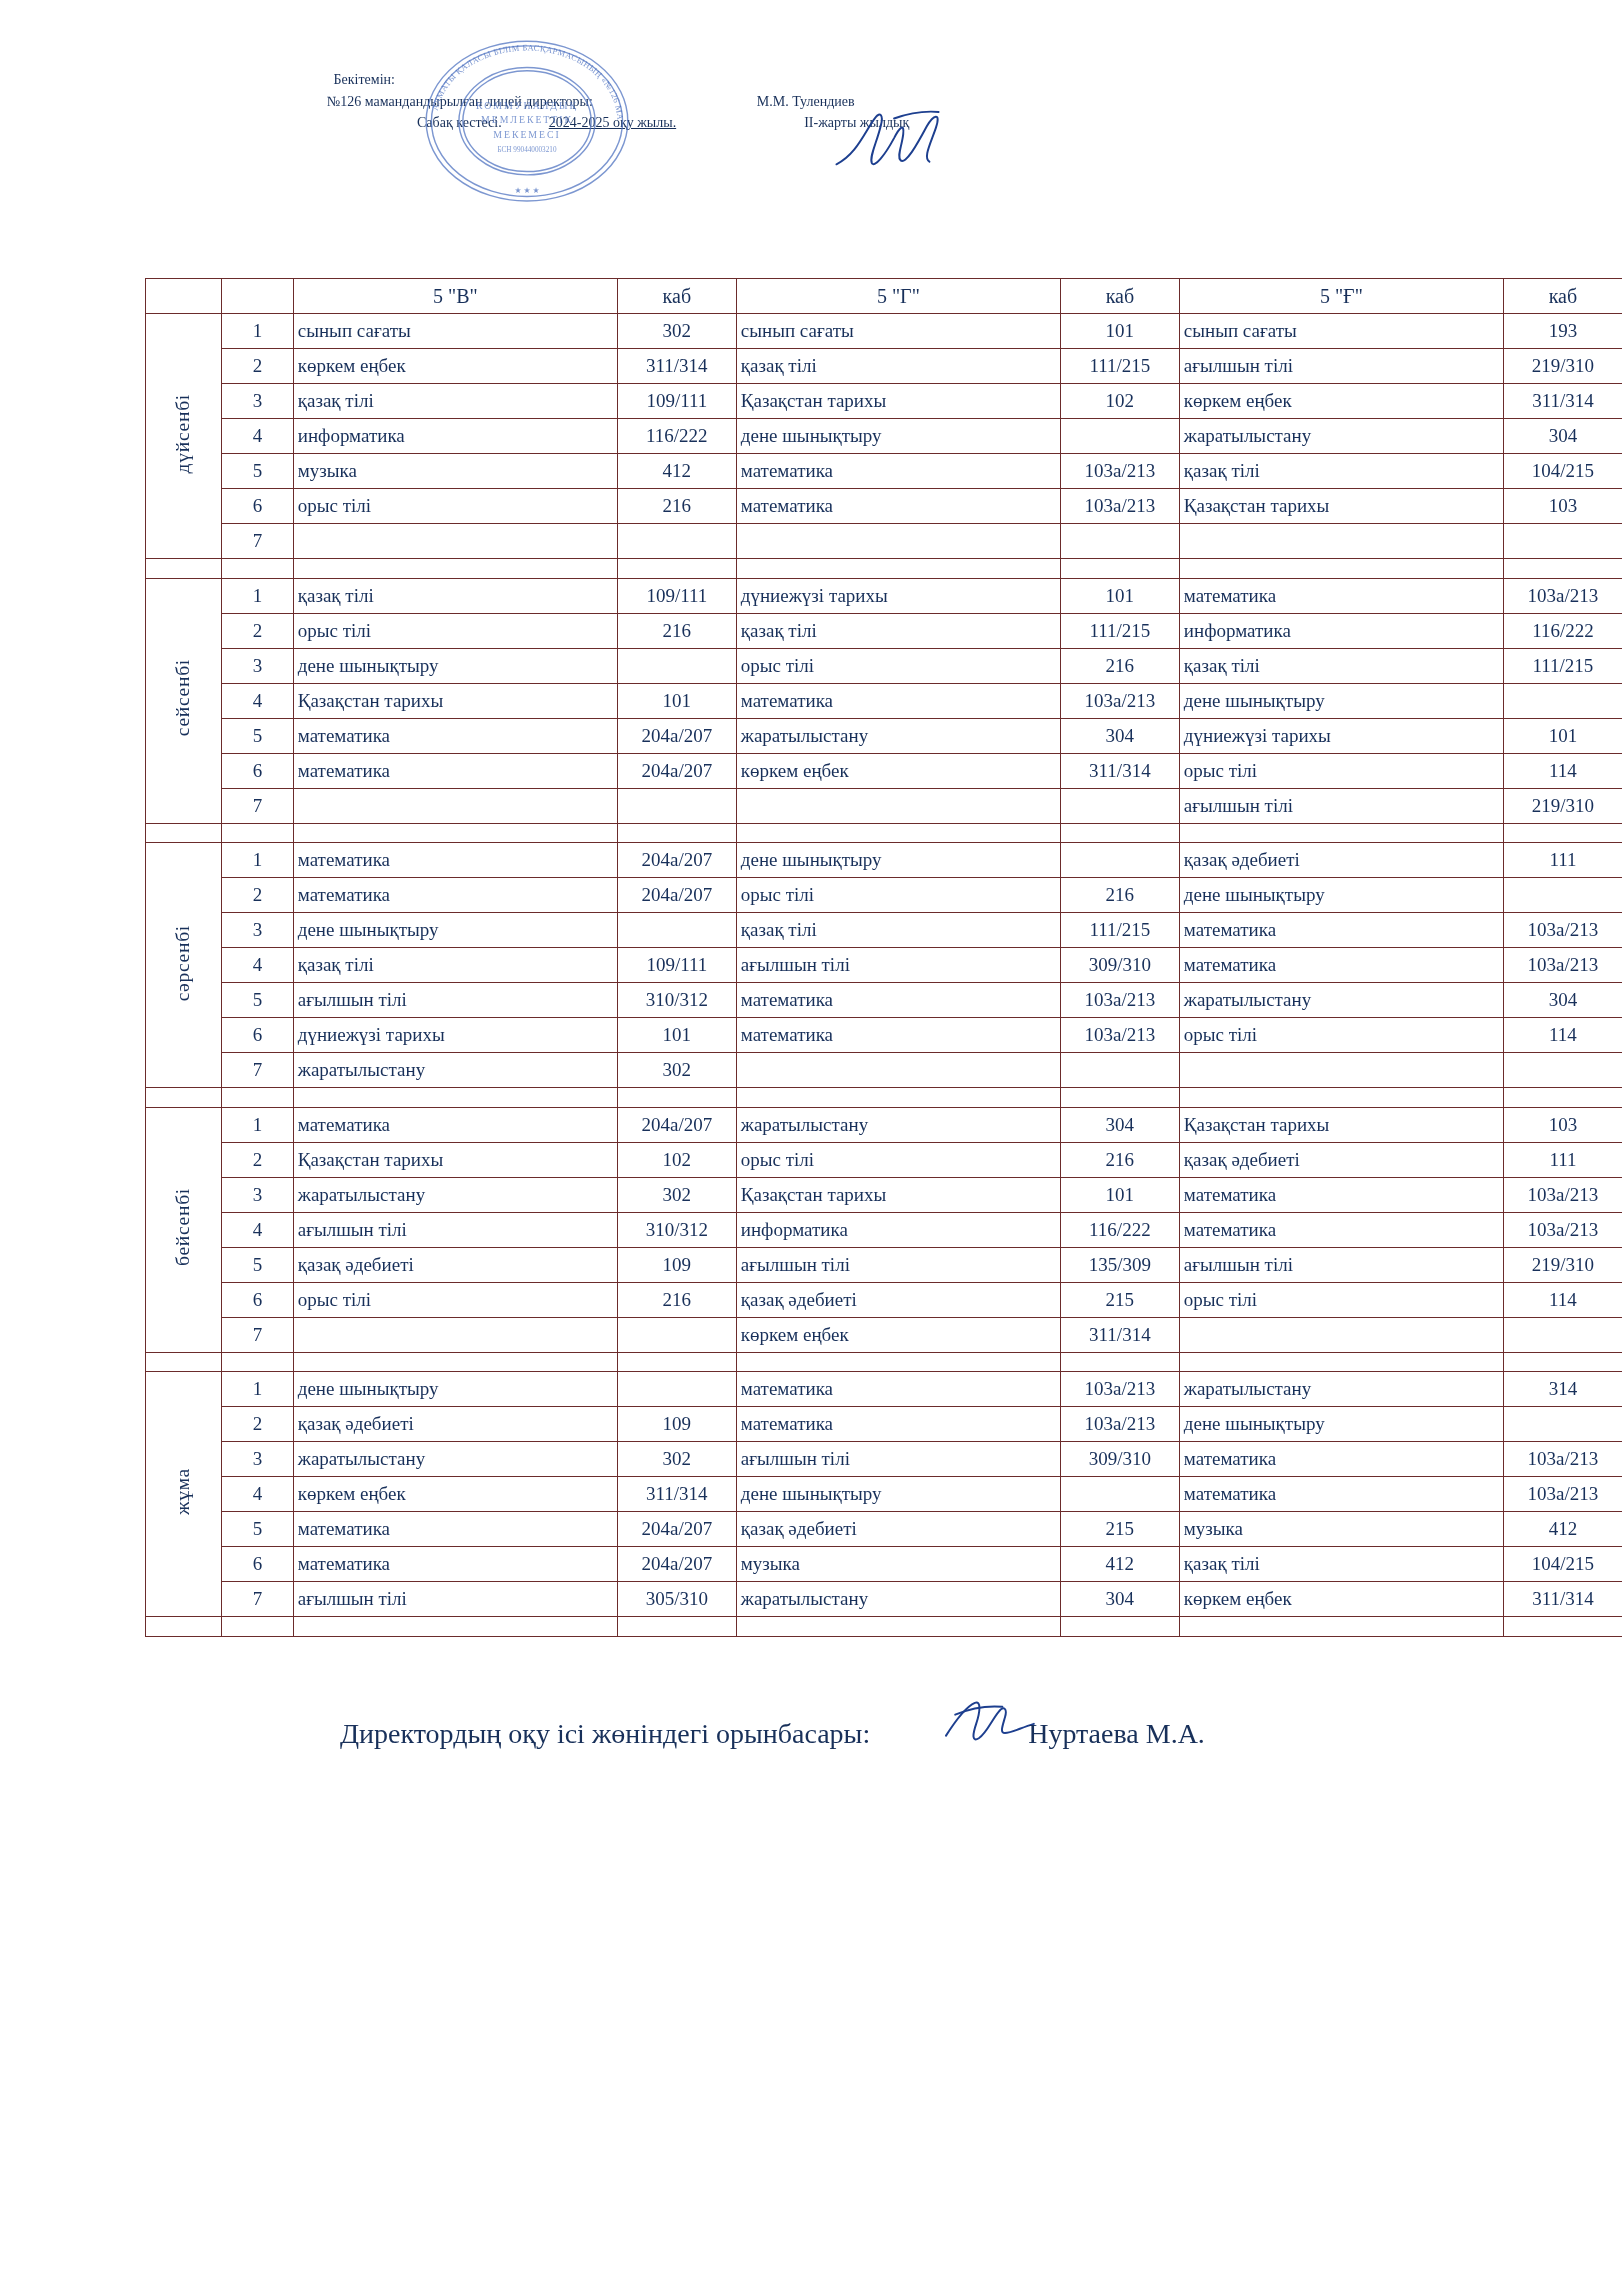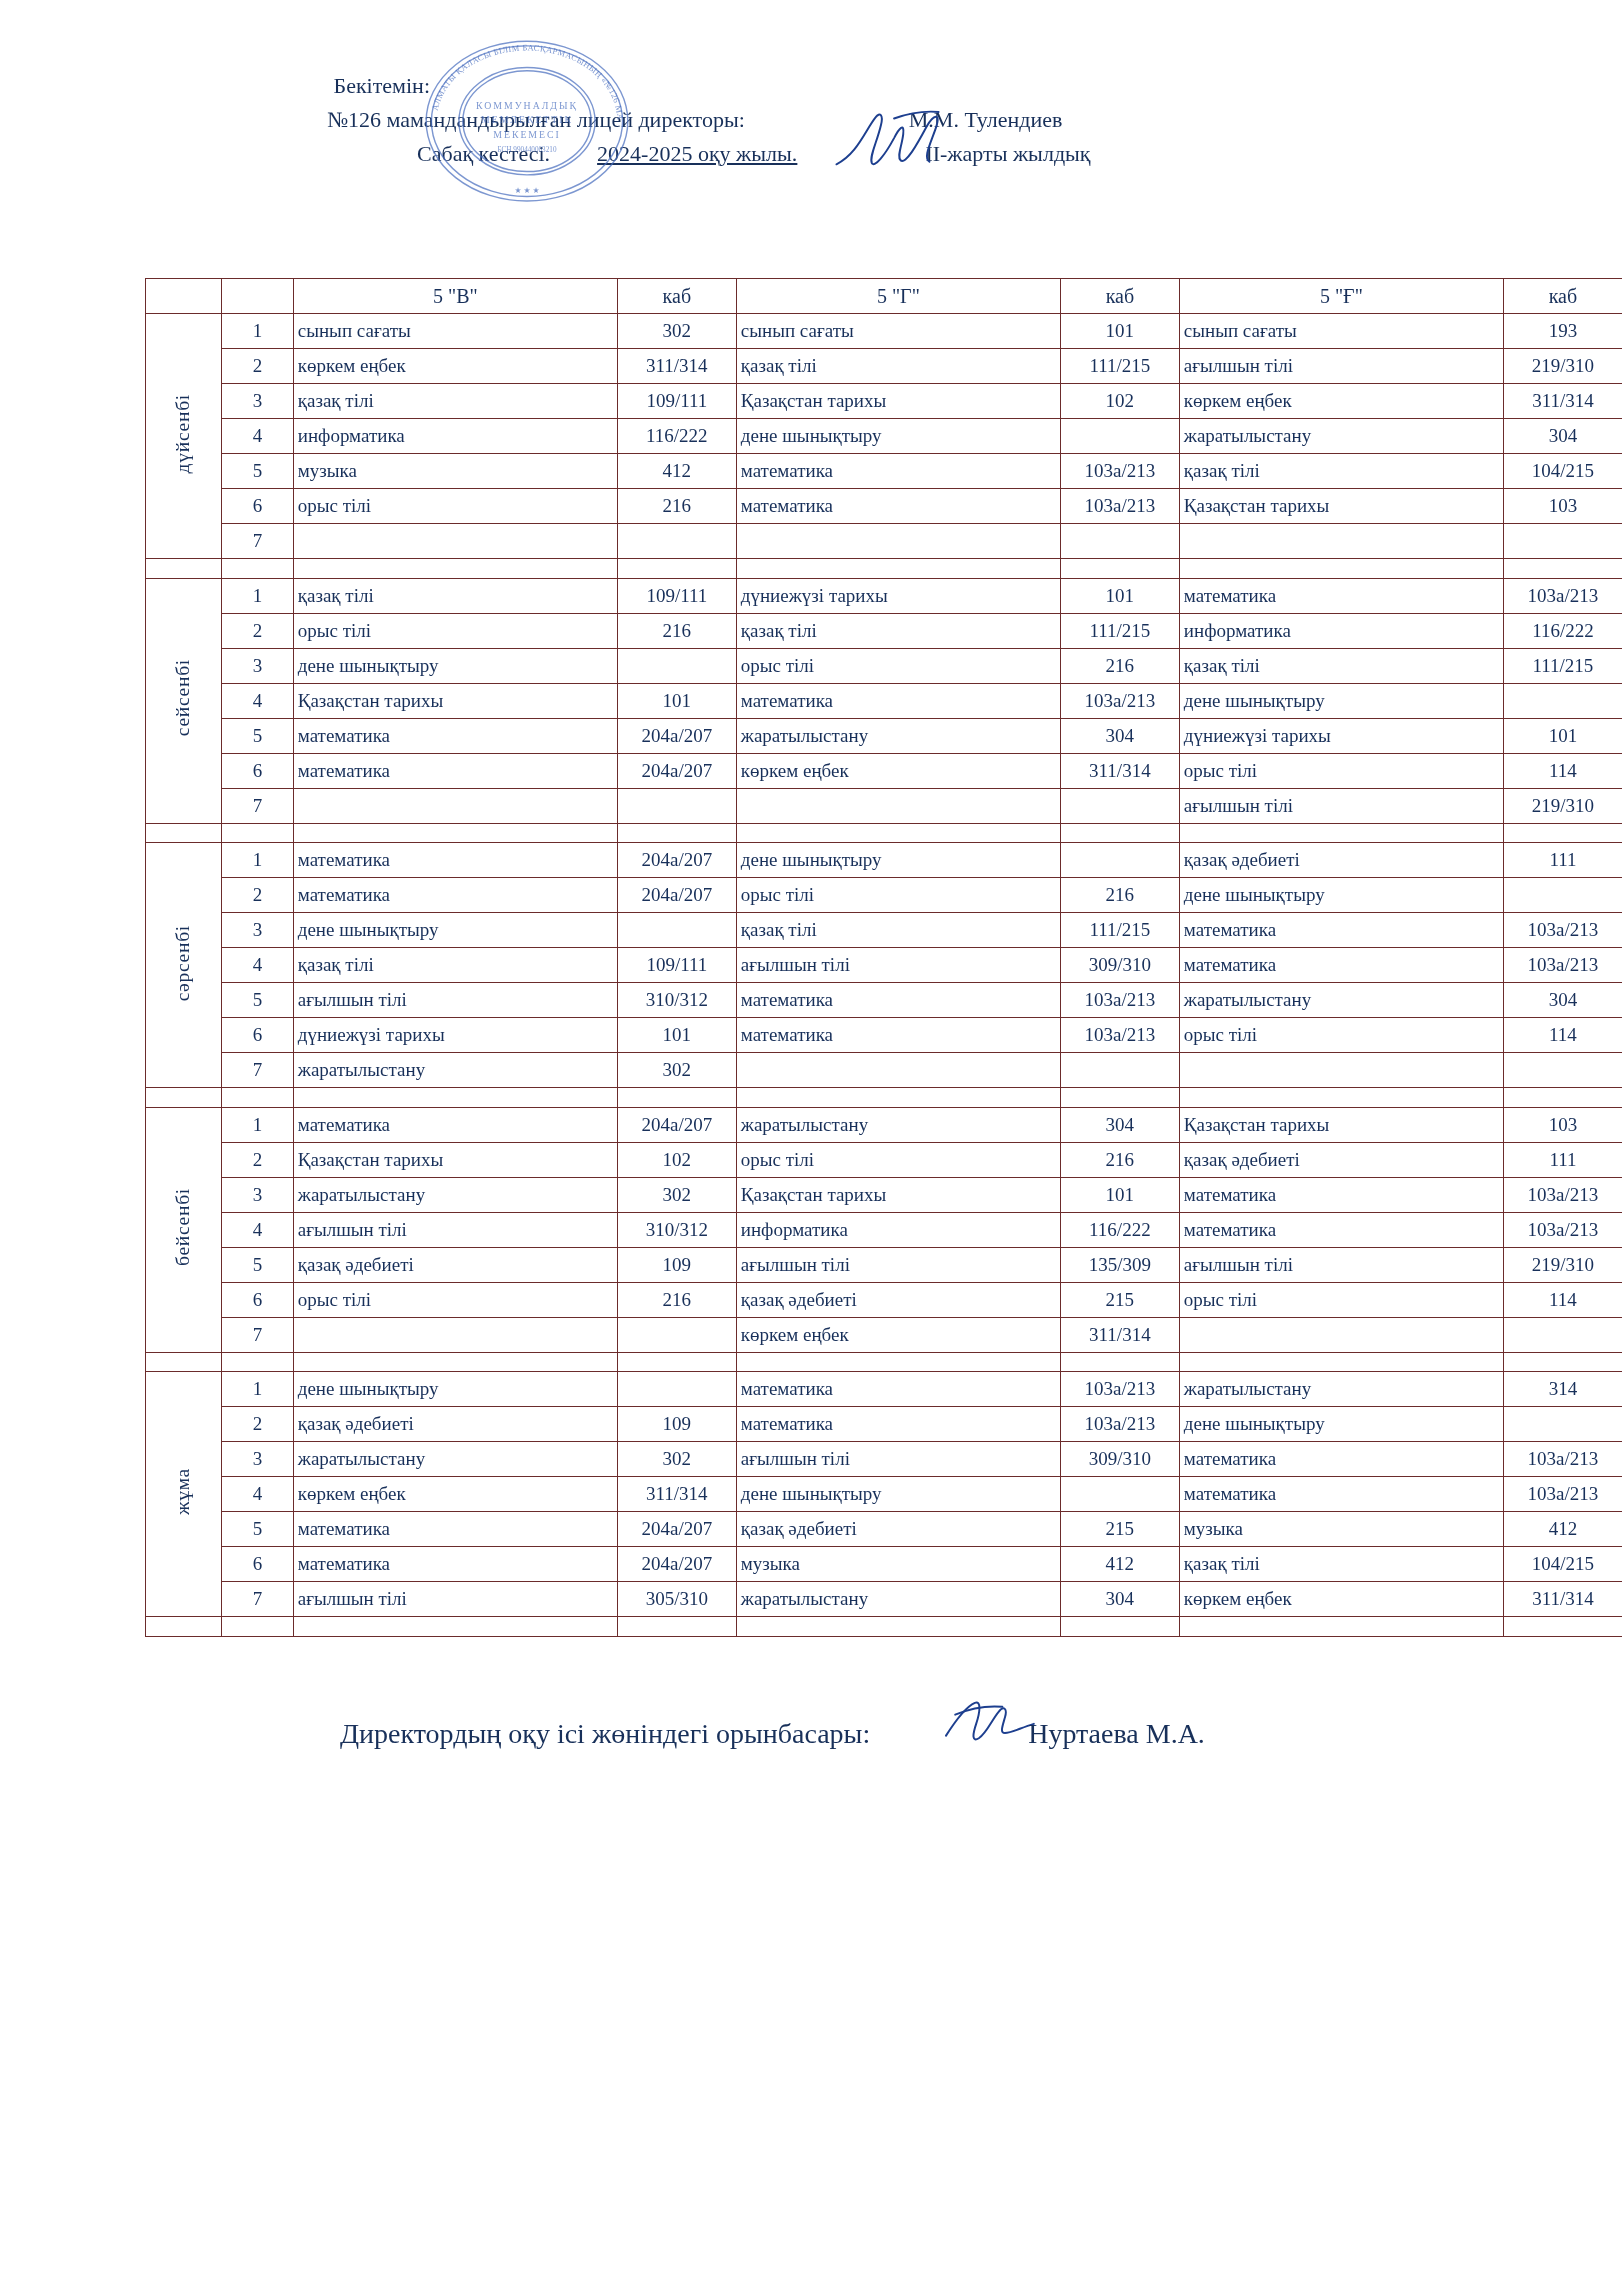--- a/index.html
+++ b/index.html
@@ -26,21 +26,21 @@
   .header {
     position: absolute;
     left: 327px;
     top: 69px;
     width: 982px;
   }
   .hdr-line {
     display: flex;
     align-items: baseline;
     color: #18305a;
-    font-size: 22px;
+    font-size: 14px;
     line-height: 1.55;
     white-space: nowrap;
   }
   .hdr-approve {
     margin-left: 6.5px;
   }
   .hdr-dir-label { }
   .hdr-dir-name {
     margin-left: 164px;
   }

